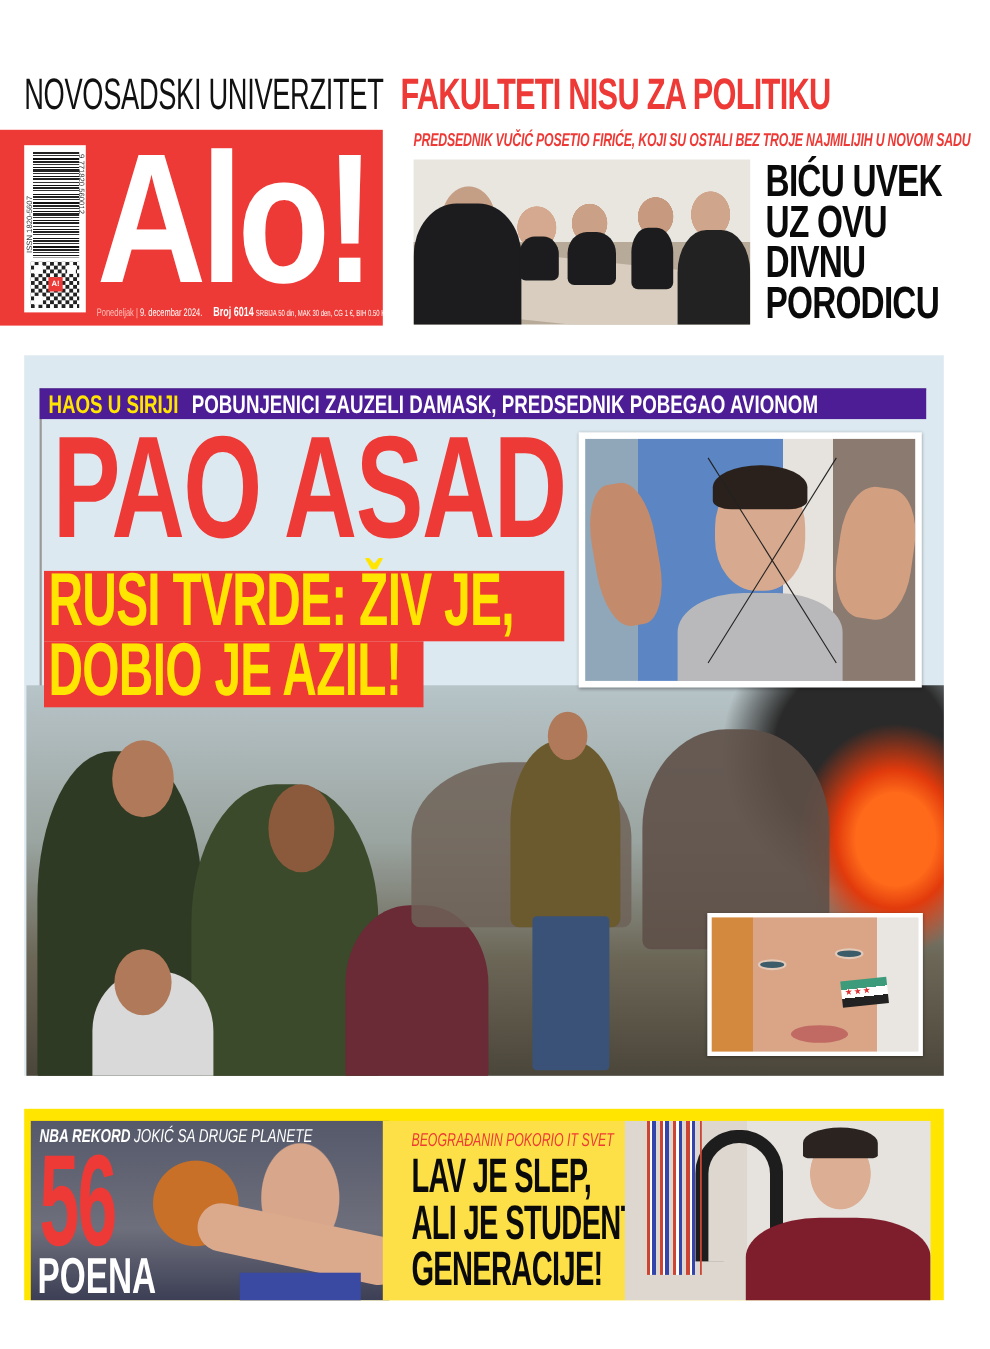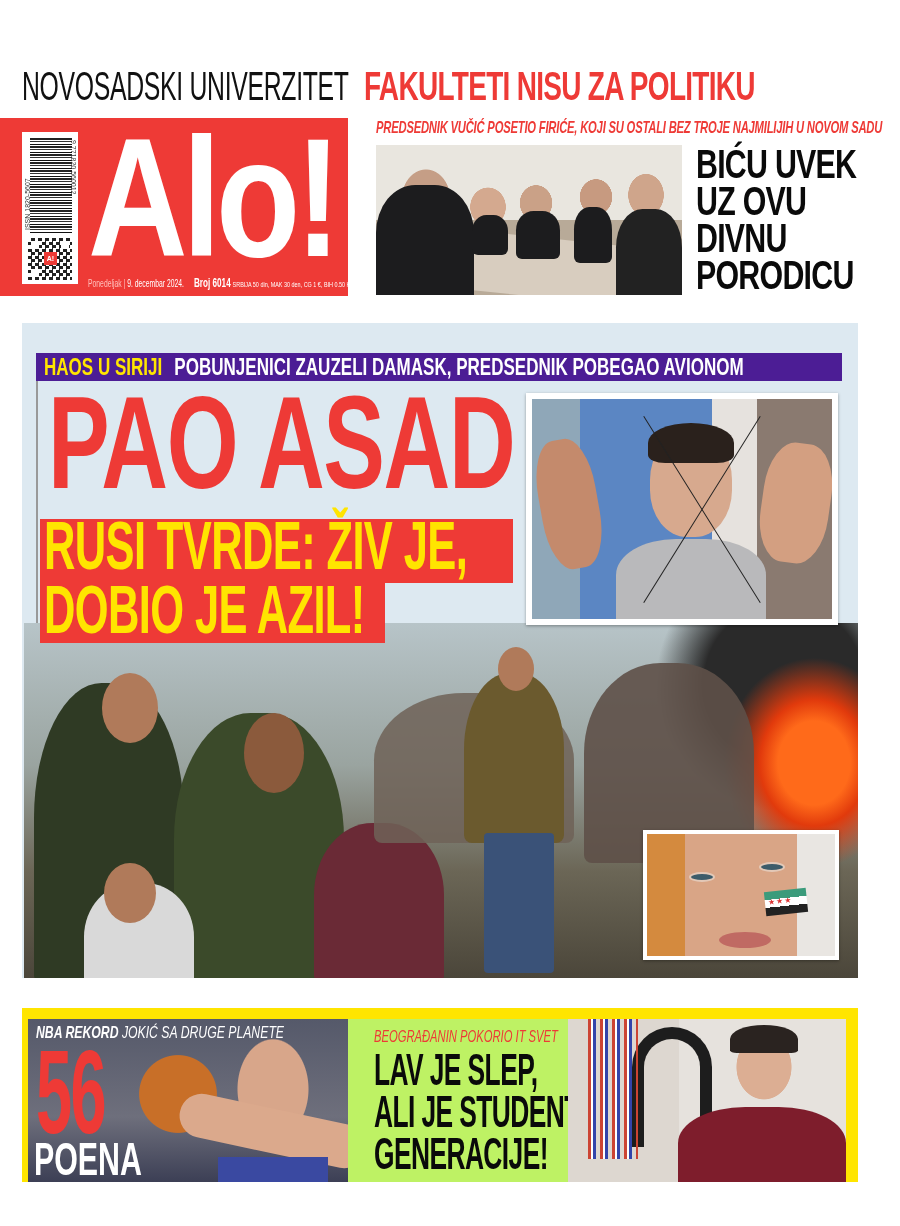--- a/index.html
+++ b/index.html
@@ -95,21 +95,21 @@
       radial-gradient(ellipse 50px 70px at 245px 70px, #d8a68a 0 70%, transparent 72%),
       radial-gradient(ellipse 48px 48px at 150px 75px, #c86f28 0 80%, transparent 82%),
       linear-gradient(180deg, #55596a 0%, #6e6f7c 60%, #3c3f55 100%); }
   .jokic .arm { position: absolute; left: 150px; top: 90px; width: 190px; height: 44px; border-radius: 30px; background: #dba98c; transform: rotate(12deg); }
   .jokic .jersey { position: absolute; left: 190px; top: 138px; width: 110px; height: 40px; background: #3a49a1; }
   .jokic .kicker { position: absolute; left: 8px; top: 4px; font-style: italic; font-size: 17px; color: #fff; white-space: nowrap; transform: scaleX(0.72); transform-origin: left top; }
   .jokic .kicker b { font-weight: 700; }
   .jokic .big { position: absolute; left: 8px; top: 18px; font-weight: 700; font-size: 118px; line-height: 110px; color: #ee3a36; transform: scaleX(0.55); transform-origin: left top; letter-spacing: -3px; }
   .jokic .poena { position: absolute; left: 6px; top: 118px; font-weight: 700; font-size: 46px; line-height: 44px; color: #fff; transform: scaleX(0.66); transform-origin: left top; }
 
-  .lav-panel { position: absolute; left: 348px; top: 1019px; width: 220px; height: 163px; background: #bef264; }
+  .lav-panel { position: absolute; left: 348px; top: 1019px; width: 220px; height: 163px; background: #fde047; }
   .lav-panel .kicker { position: absolute; left: 26px; top: 8px; font-style: italic; font-weight: 400; font-size: 17px; color: #ee3a36; white-space: nowrap; transform: scaleX(0.66); transform-origin: left top; }
   .lav-panel .headline { position: absolute; left: 26px; top: 30px; font-weight: 700; font-size: 44px; line-height: 42px; color: #0a0a0a; white-space: nowrap; transform: scaleX(0.60); transform-origin: left top; letter-spacing: -1px; }
 
   .photo-lav { position: absolute; left: 568px; top: 1019px; width: 278px; height: 163px; overflow: hidden;
     background:
       radial-gradient(ellipse 34px 40px at 196px 48px, #dcae93 0 80%, transparent 82%),
       linear-gradient(90deg, #ddd7d0 0 40%, #e6e2dd 40% 100%); }
   .photo-lav .hair { position: absolute; left: 162px; top: 6px; width: 68px; height: 28px; border-radius: 50% 50% 10% 10%; background: #2a2320; }
   .photo-lav .shirt { position: absolute; left: 110px; top: 88px; width: 168px; height: 90px; border-radius: 40% 40% 0 0; background: #7e1d2c; }
   .photo-lav .medals { position: absolute; left: 20px; top: 0; width: 50px; height: 140px; background: repeating-linear-gradient(90deg, #c43 0 3px, #fff 3px 5px, #34a 5px 8px, transparent 8px 12px); }

